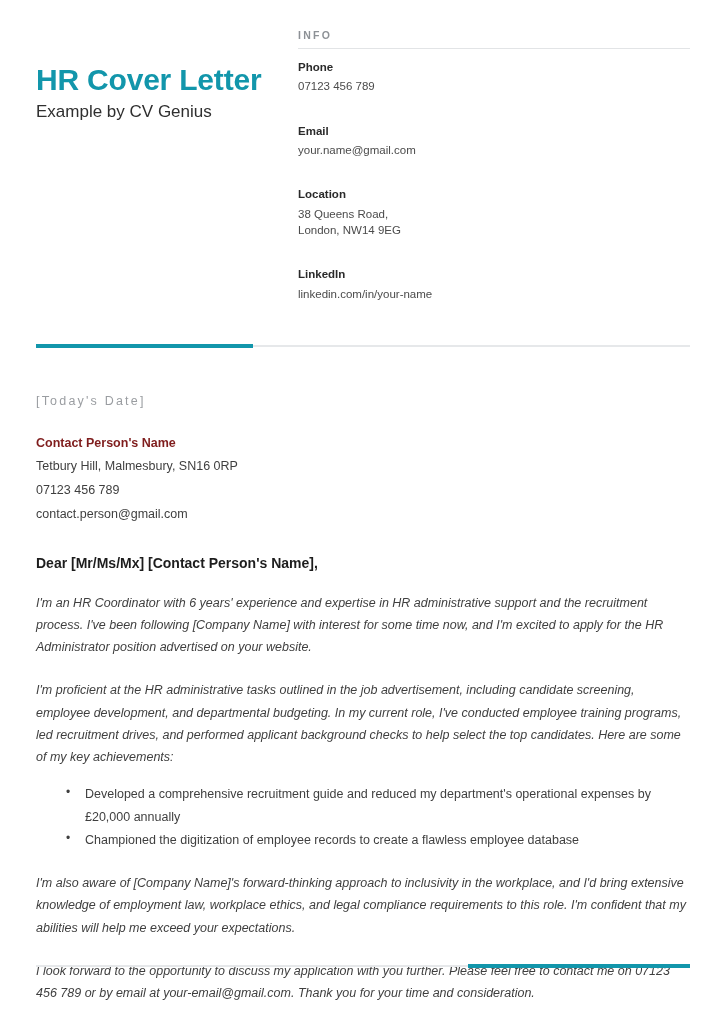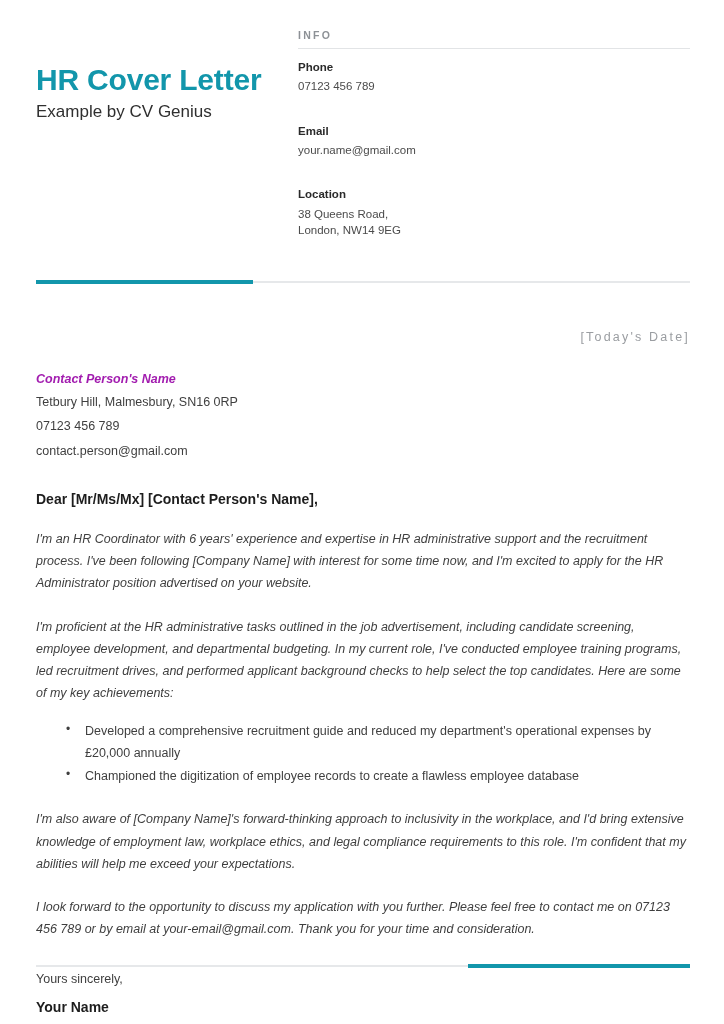--- a/index.html
+++ b/index.html
@@ -122,36 +122,34 @@
     height: 4px;
     background: #1296ab;
   }
 
   
   .letter-body {
     padding: 0 34px 0 36px;
   }
 
   .date-line {
-    text-align: right;
     font-size: 12.5px;
     color: #9a9da1;
     letter-spacing: 2.2px;
     margin-top: 46px;
   }
 
   .recipient {
     margin-top: 26px;
   }
   .recipient-name {
     font-size: 12.5px;
     font-weight: bold;
-    color: #a21caf;
+    color: #7f1d1d;
     line-height: 1.55;
-    font-style: italic;
   }
   .recipient-line {
     font-size: 12.5px;
     color: #3f3f3f;
     line-height: 1.95;
   }
 
   .salutation {
     font-size: 14px;
     font-weight: bold;
@@ -252,20 +250,24 @@
           <div class="info-item-label">Email</div>
           <div class="info-item-value">your.name@gmail.com</div>
         </div>
 
         <div class="info-col">
           <div class="info-item-label">Location</div>
           <div class="info-item-value">38 Queens Road,
 London, NW14 9EG</div>
         </div>
 
+        <div class="info-col">
+          <div class="info-item-label">LinkedIn</div>
+          <div class="info-item-value">linkedin.com/in/your-name</div>
+        </div>
 
       </div>
     </div>
   </div>
 
   <div class="header-rule">
     <div class="rule-grey"></div>
     <div class="rule-accent"></div>
   </div>
 

